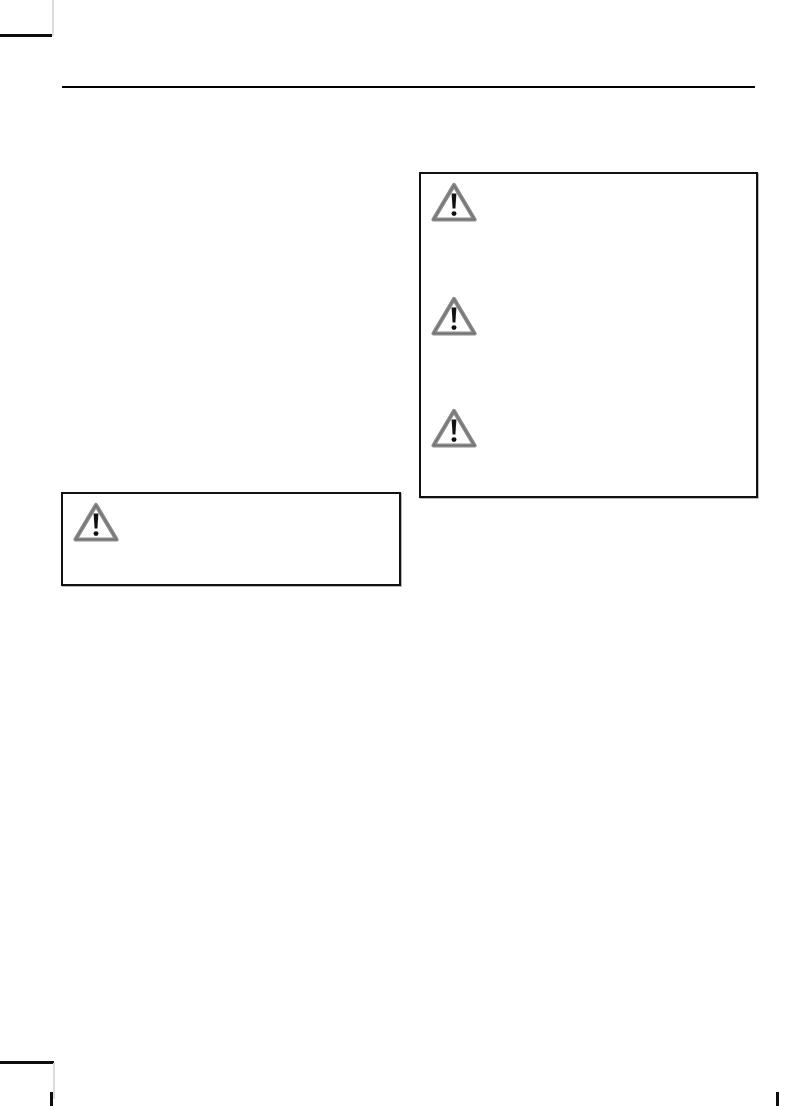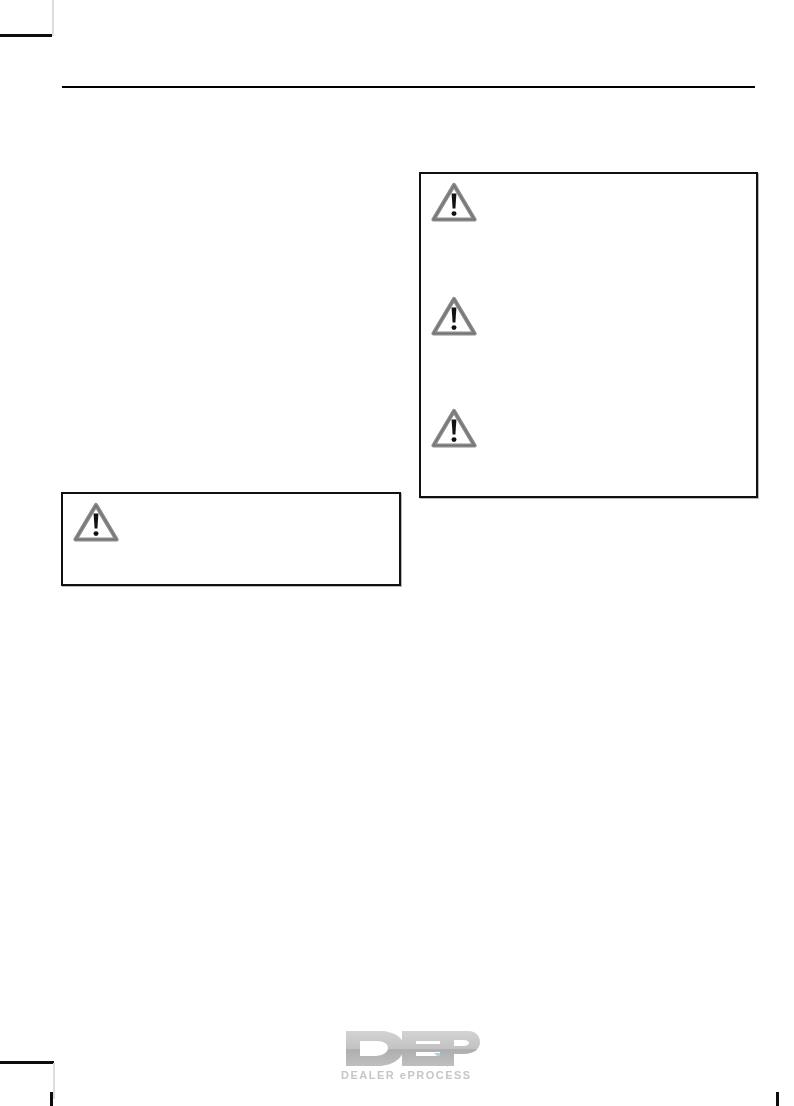--- a/index.html
+++ b/index.html
@@ -181,38 +181,14 @@
           <path d="M23 3 L43.5 37.5 L2.5 37.5 Z" fill="none" stroke="#5f5f5f" stroke-width="1.2" stroke-linejoin="round" opacity="0.55"></path>
           <path d="M20.6 11.5 L25.4 11.5 L24.4 26.5 L21.6 26.5 Z" fill="#111111"></path>
           <ellipse cx="23" cy="31.6" rx="2.5" ry="2.4" fill="#111111"></ellipse>
         </svg>
         <div class="warning-text"></div>
       </div>
 
     </div>
   </div>
 
-  <div class="dep-logo">
-    <svg width="140" height="58" viewBox="0 0 140 58">
-      <defs>
-        <linearGradient id="depGrad" x1="0" y1="0" x2="0" y2="1">
-          <stop offset="0%" stop-color="#d3d3d3"></stop>
-          <stop offset="52%" stop-color="#c2c2c2"></stop>
-          <stop offset="53%" stop-color="#aeaeae"></stop>
-          <stop offset="100%" stop-color="#bfbfbf"></stop>
-        </linearGradient>
-      </defs>
-
-      <path d="M94 28 L108 28 L108 42 Z" fill="#a8d4ea"></path>
-
-      <path d="M6 6 L40 6 C56 6 64 14 64 22 C64 32 54 41 38 41 L6 41 Z
-               M20 16 L20 31 L35 31 C43 31 48 27 48 23 C48 19 44 16 36 16 Z" fill="url(#depGrad)" fill-rule="evenodd"></path>
-
-      <path d="M62 6 L104 6 L104 16 L76 16 L76 19 L100 19 L100 27 L76 27 L76 31 L105 31 L105 41 L62 41 Z" fill="url(#depGrad)"></path>
-
-      <path d="M100 6 L128 6 C137 6 140 12 140 17 C140 24 134 29 124 29 L114 29 L114 41 L100 41 Z
-               M114 15 L114 21 L124 21 C127 21 129 19.5 129 18 C129 16.4 127 15 124 15 Z" fill="url(#depGrad)" fill-rule="evenodd"></path>
-
-      <text x="1" y="54" font-family="Liberation Sans, sans-serif" font-size="11" font-weight="bold" letter-spacing="1.5" fill="#c6c6c6">DEALER ePROCESS</text>
-    </svg>
-  </div>
 
 </div>
 
 </body></html>

